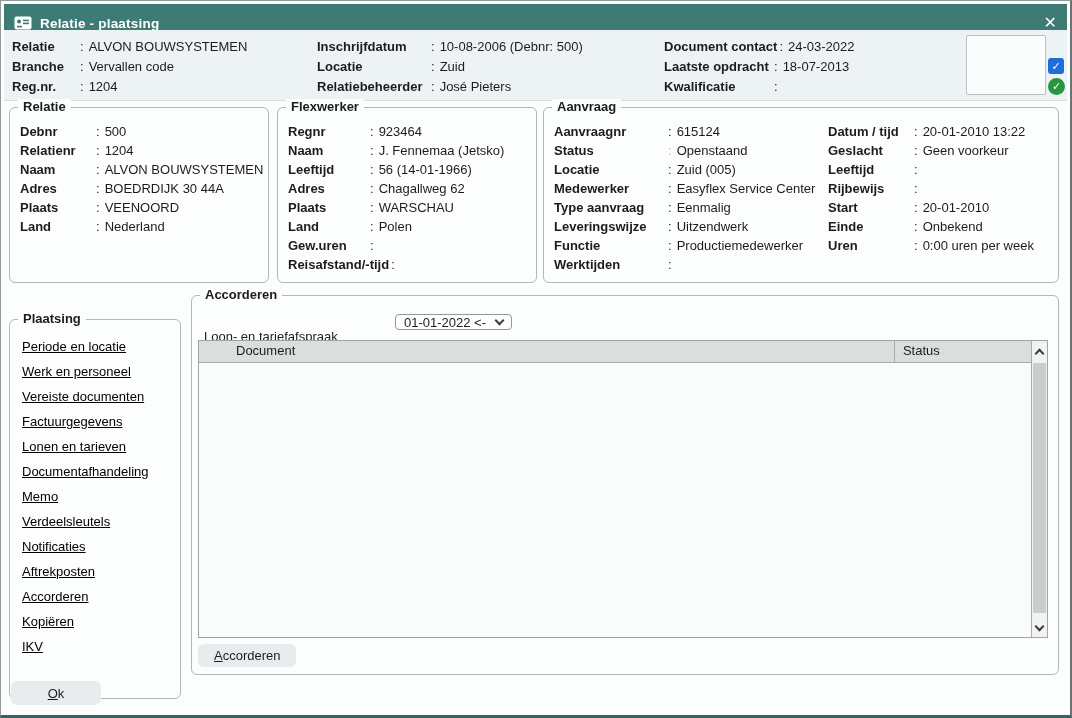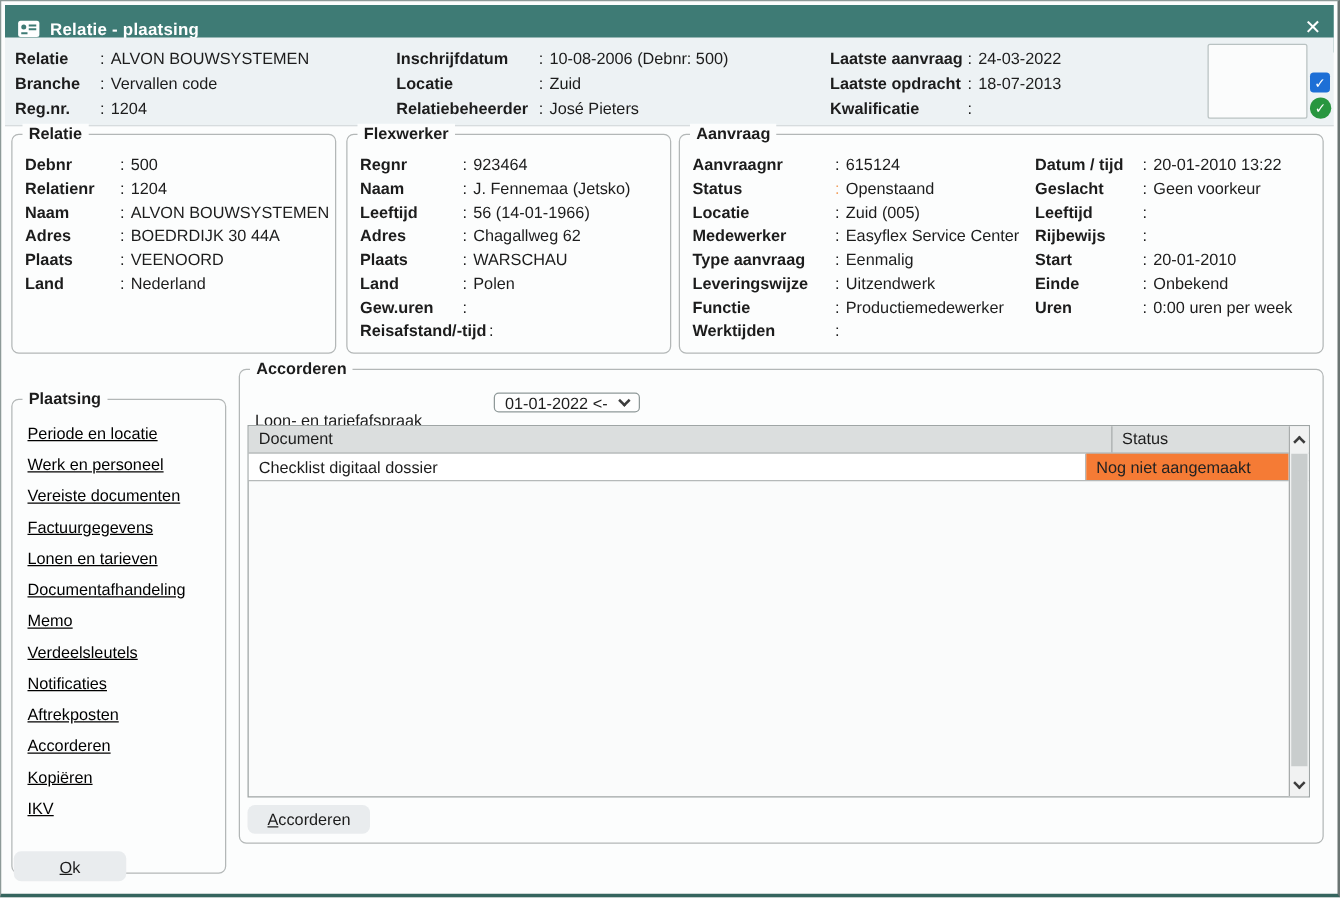--- a/index.html
+++ b/index.html
@@ -105,21 +105,21 @@
   }
   .chev-down { transform: rotate(45deg); margin-top: -3px; }
   .chev-up   { transform: rotate(-135deg); margin-top: 3px; }
 
   .doc-table {
     position: absolute; left: 6px; top: 44px; width: 850px; height: 298px;
     border: 1px solid #9fa5a5; background: #fafbfb;
   }
   .dt-header { display: flex; height: 22px; background: #dbdede; border-bottom: 1px solid #a8acac; }
   .dt-header .th { padding: 2px 0 0 8px; }
-  .th-doc { width: 712px; border-right: 1px solid #a8acac; }
+  .th-doc { width: 712px; border-right: 1px solid #a8acac; margin-left: 29px; }
   .th-status { width: 162px; }
   .dt-row { display: flex; height: 22px; border-bottom: 1px solid #b5b9b9; cursor: pointer; }
   .td-doc { width: 670px; background: #fff; border-right: 1px solid #b5b9b9; padding: 3px 0 0 8px; }
   .td-status { width: 162px; background: #f57b35; color: #222; padding: 3px 0 0 8px; }
 
   .scrollbar {
     position: absolute; right: 0; top: 0; bottom: 0; width: 16px;
     background: #f1f2f2; border-left: 1px solid #a8acac;
   }
   .sb-up   { position: absolute; top: 6px;  left: 4px; cursor: pointer; }
@@ -188,21 +188,21 @@
           <span class="v">Zuid</span>
         </div>
       <div class="frow">
           <span class="l">Relatiebeheerder</span>
           <span class="c"></span>
           <span class="v">José Pieters</span>
         </div>
     </div>
     <div class="hdr-col hdr-c3">
       <div class="frow">
-          <span class="l">Laatste aanvraag</span>
+          <span class="l">Document contact</span>
           <span class="c"></span>
           <span class="v">24-03-2022</span>
         </div>
       <div class="frow">
           <span class="l">Laatste opdracht</span>
           <span class="c"></span>
           <span class="v">18-07-2013</span>
         </div>
       <div class="frow">
           <span class="l">Kwalificatie</span>
@@ -408,24 +408,20 @@
     <div class="dropdown">
       <span class="dd-val">01-01-2022 &lt;-</span>
       <span class="chev-down"></span>
     </div>
 
     <div class="doc-table">
       <div class="dt-header">
         <div class="th th-doc">Document</div>
         <div class="th th-status">Status</div>
       </div>
-      <div class="dt-row">
-        <div class="td-doc">Checklist digitaal dossier</div>
-        <div class="td-status">Nog niet aangemaakt</div>
-      </div>
       <div class="scrollbar">
         <span class="chev-up sb-up"></span>
         <div class="sb-thumb"></div>
         <span class="chev-down sb-down"></span>
       </div>
     </div>
 
     <button class="btn btn-accorderen">
         <span class="accel">A</span>
         <span>ccorderen</span>

